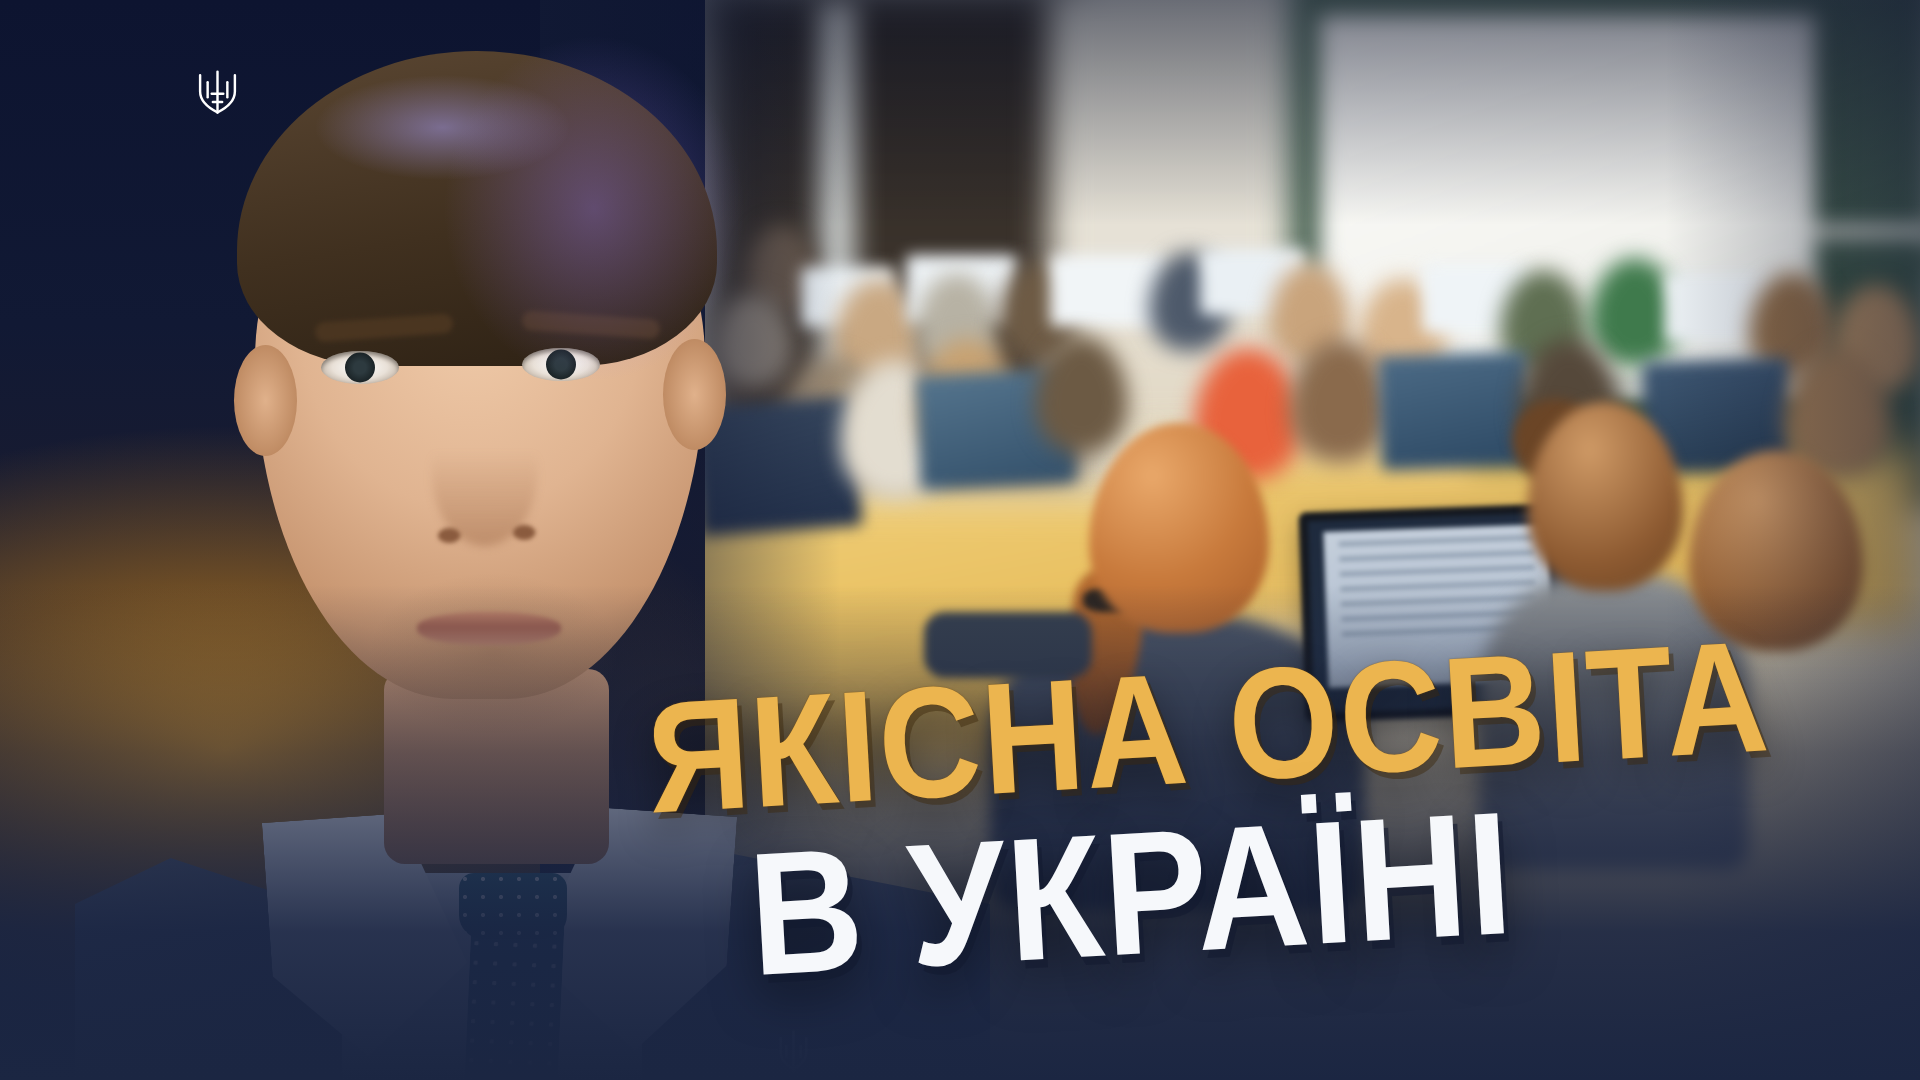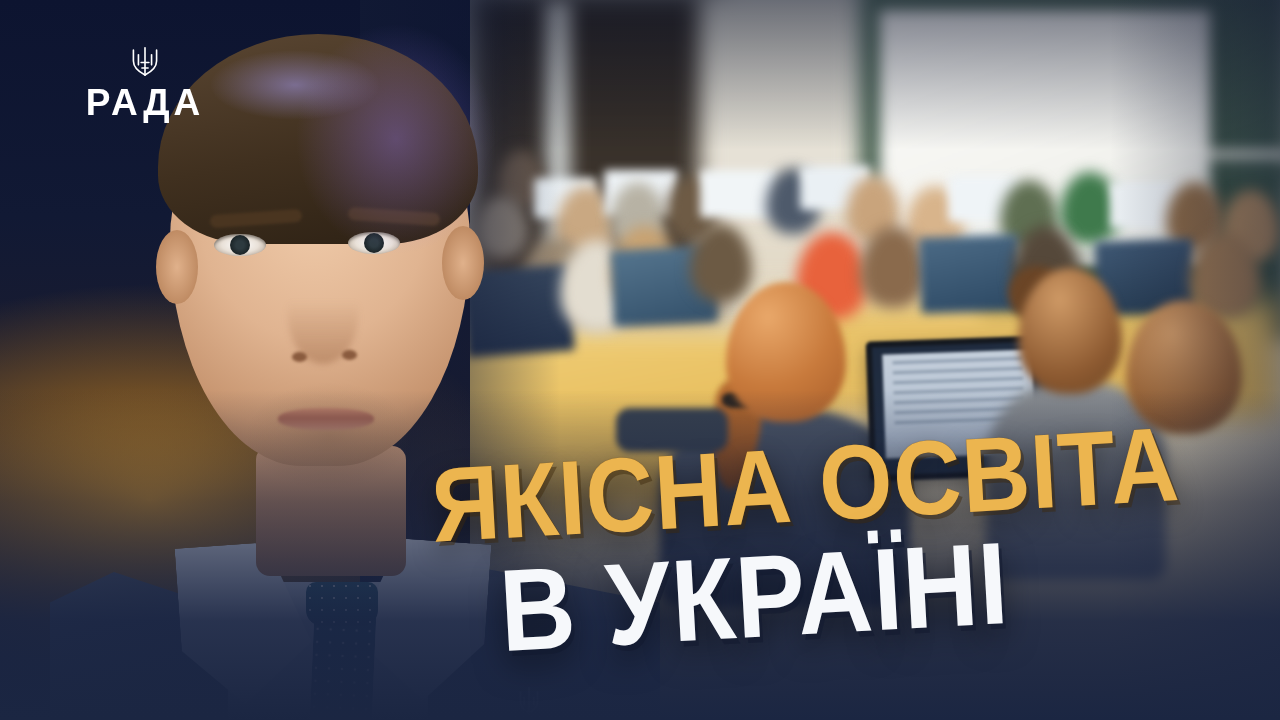--- a/index.html
+++ b/index.html
@@ -444,21 +444,20 @@
       <svg viewBox="0 0 40 44" width="34" height="34" fill="none" stroke="currentColor" stroke-width="2.1" stroke-linecap="round" stroke-linejoin="round">
         <path d="M20 5 L20 40"></path>
         <path d="M5 8 L5 22 C5 31 12 36 20 40"></path>
         <path d="M35 8 L35 22 C35 31 28 36 20 40"></path>
         <path d="M11.5 14 L11.5 27"></path>
         <path d="M28.5 14 L28.5 27"></path>
         <path d="M15 24 L25 24"></path>
         <path d="M16 31 L24 31"></path>
       </svg>
     </span>
-    <span class="wordmark">РАДА</span>
   </div>
 
   <div class="headline">
     <div class="hl-line hl-1">ЯКІСНА ОСВІТА</div>
     <div class="hl-line hl-2">В УКРАЇНІ</div>
   </div>
 
 </div>
 
 </body></html>

